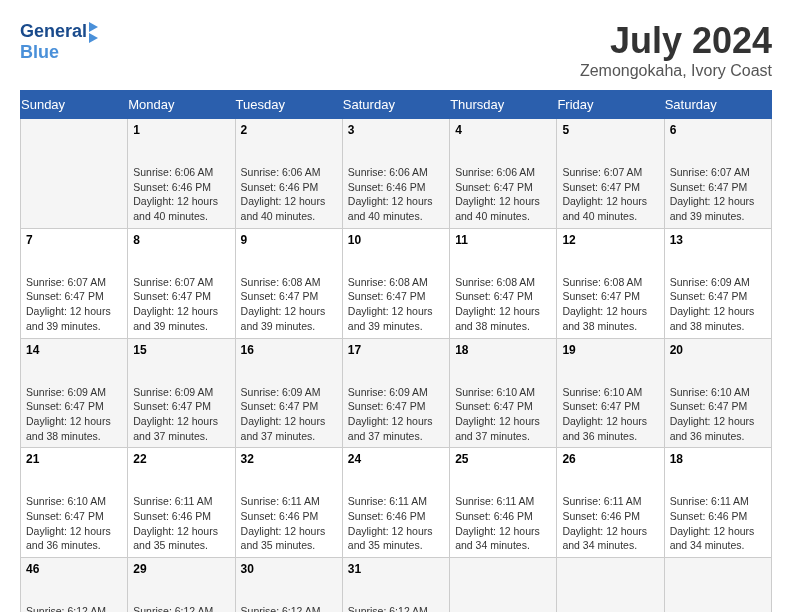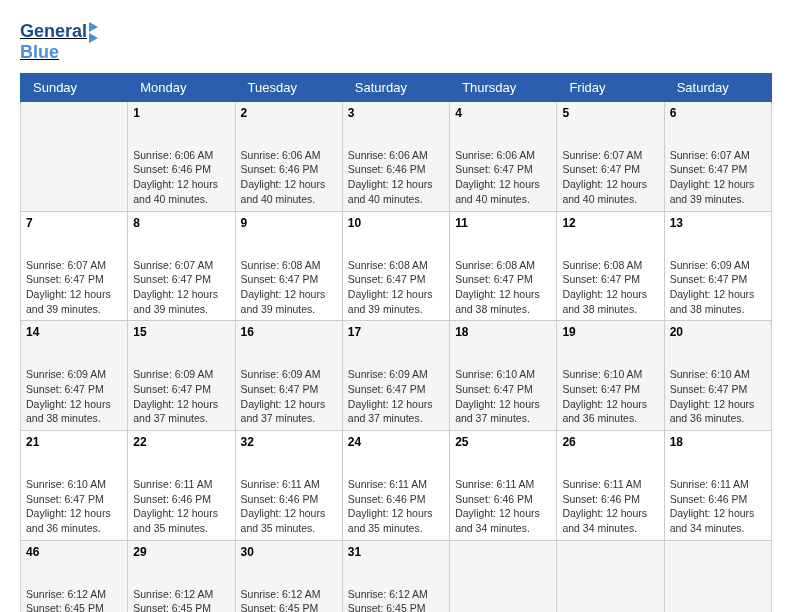--- a/index.html
+++ b/index.html
@@ -12,21 +12,20 @@
     }
     .header {
       display: flex;
       justify-content: space-between;
       align-items: flex-start;
       margin-bottom: 10px;
     }
     .logo {
       display: flex;
       align-items: flex-start;
-      text-decoration: underline;
     }
     .logo-text {
       font-size: 18px;
       font-weight: bold;
       color: #1a4b8c;
       line-height: 1.1;
     }
     .title-section {
       text-align: right;
     }
@@ -40,21 +39,21 @@
       color: #555;
     }
     table {
       width: 100%;
       border-collapse: collapse;
       font-size: 11px;
     }
     thead tr th {
       background-color: #2b5fad;
       color: #fff;
-      padding: 6px 12px;
+      padding: 6px 0;
       text-align: left;
       font-size: 13px;
       font-weight: normal;
       border: 1px solid #2b5fad;
     }
     tbody tr td {
       border: 1px solid #ccc;
       padding: 4px 5px;
       vertical-align: top;
       min-height: 70px;
@@ -87,20 +86,24 @@
       <div style="display:flex;align-items:center;">
         <span class="logo-text">General</span>
         <div style="display:flex;flex-direction:column;margin-left:2px;margin-top:2px;">
           <div style="width:0;height:0;border-top:5px solid transparent;border-bottom:5px solid transparent;border-left:9px solid #4a90d9;"></div>
           <div style="width:0;height:0;border-top:5px solid transparent;border-bottom:5px solid transparent;border-left:9px solid #4a90d9;margin-top:1px;"></div>
         </div>
       </div>
       <span class="logo-text" style="color:#4a90d9;">Blue</span>
     </div>
   </div>
+  <div class="title-section">
+    <div class="month-title">July 2024</div>
+    <div class="location">Zemongokaha, Ivory Coast</div>
+  </div>
 </div>
 
 <table>
   <thead>
     <tr>
     <th>Sunday</th>
         <th>Monday</th>
         <th>Tuesday</th>
         <th>Saturday</th>
         <th>Thursday</th>

